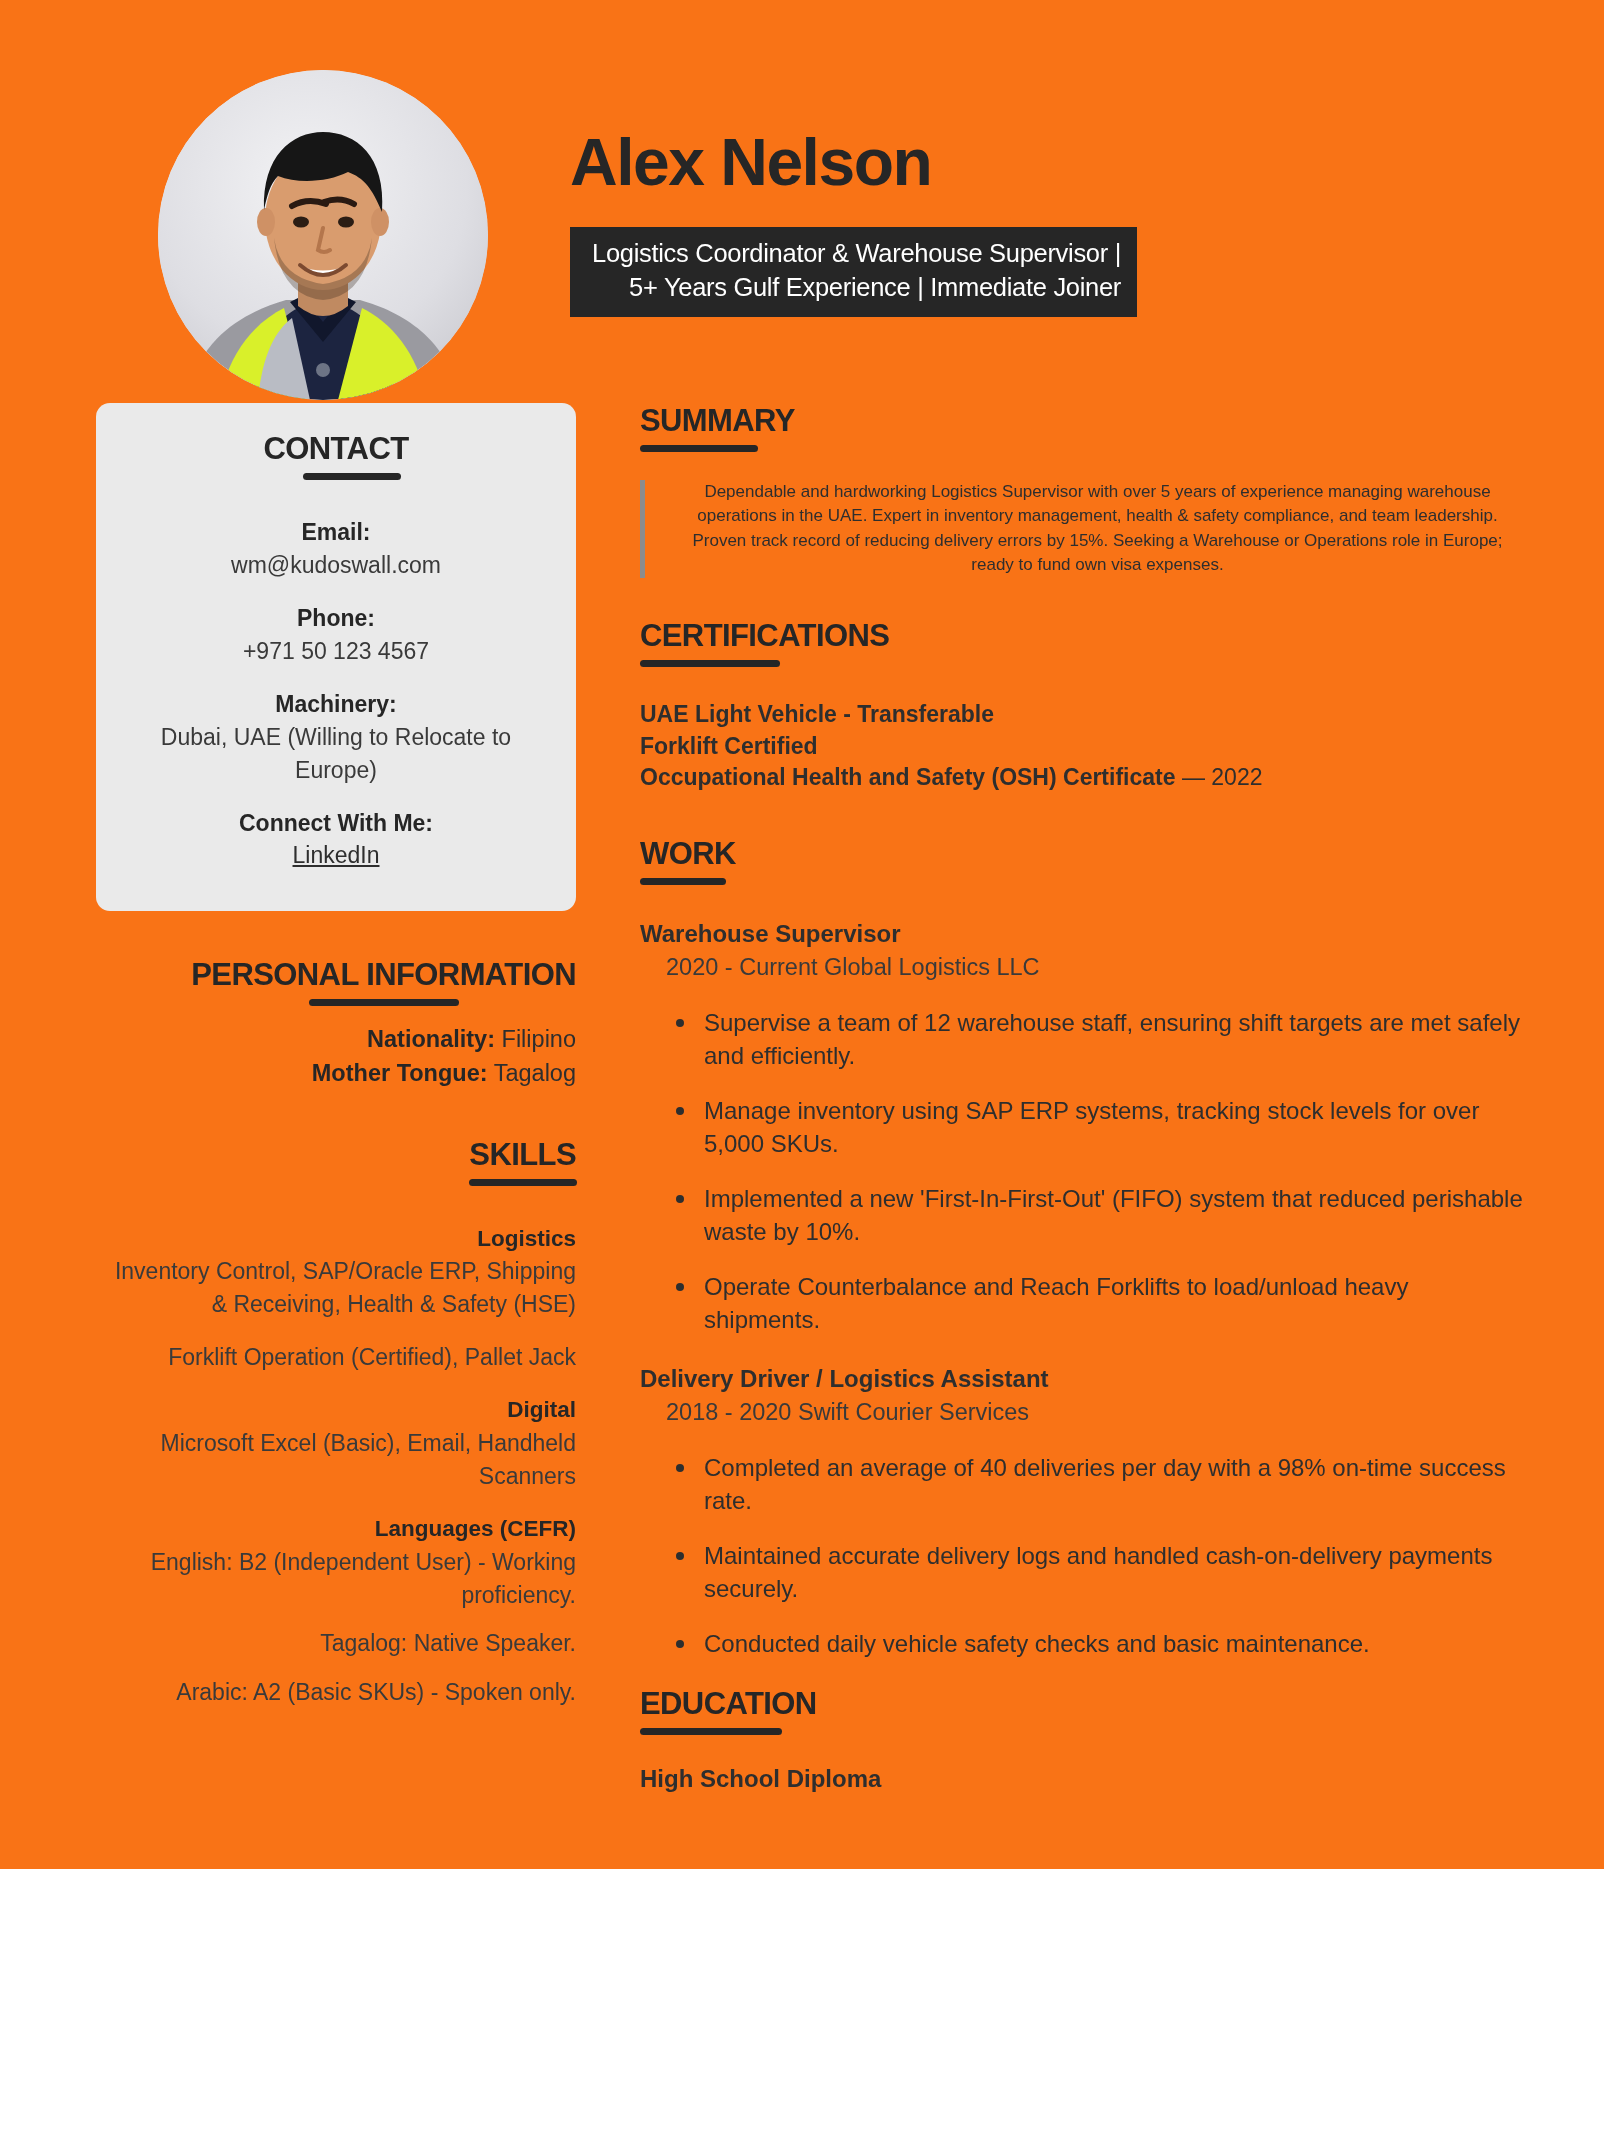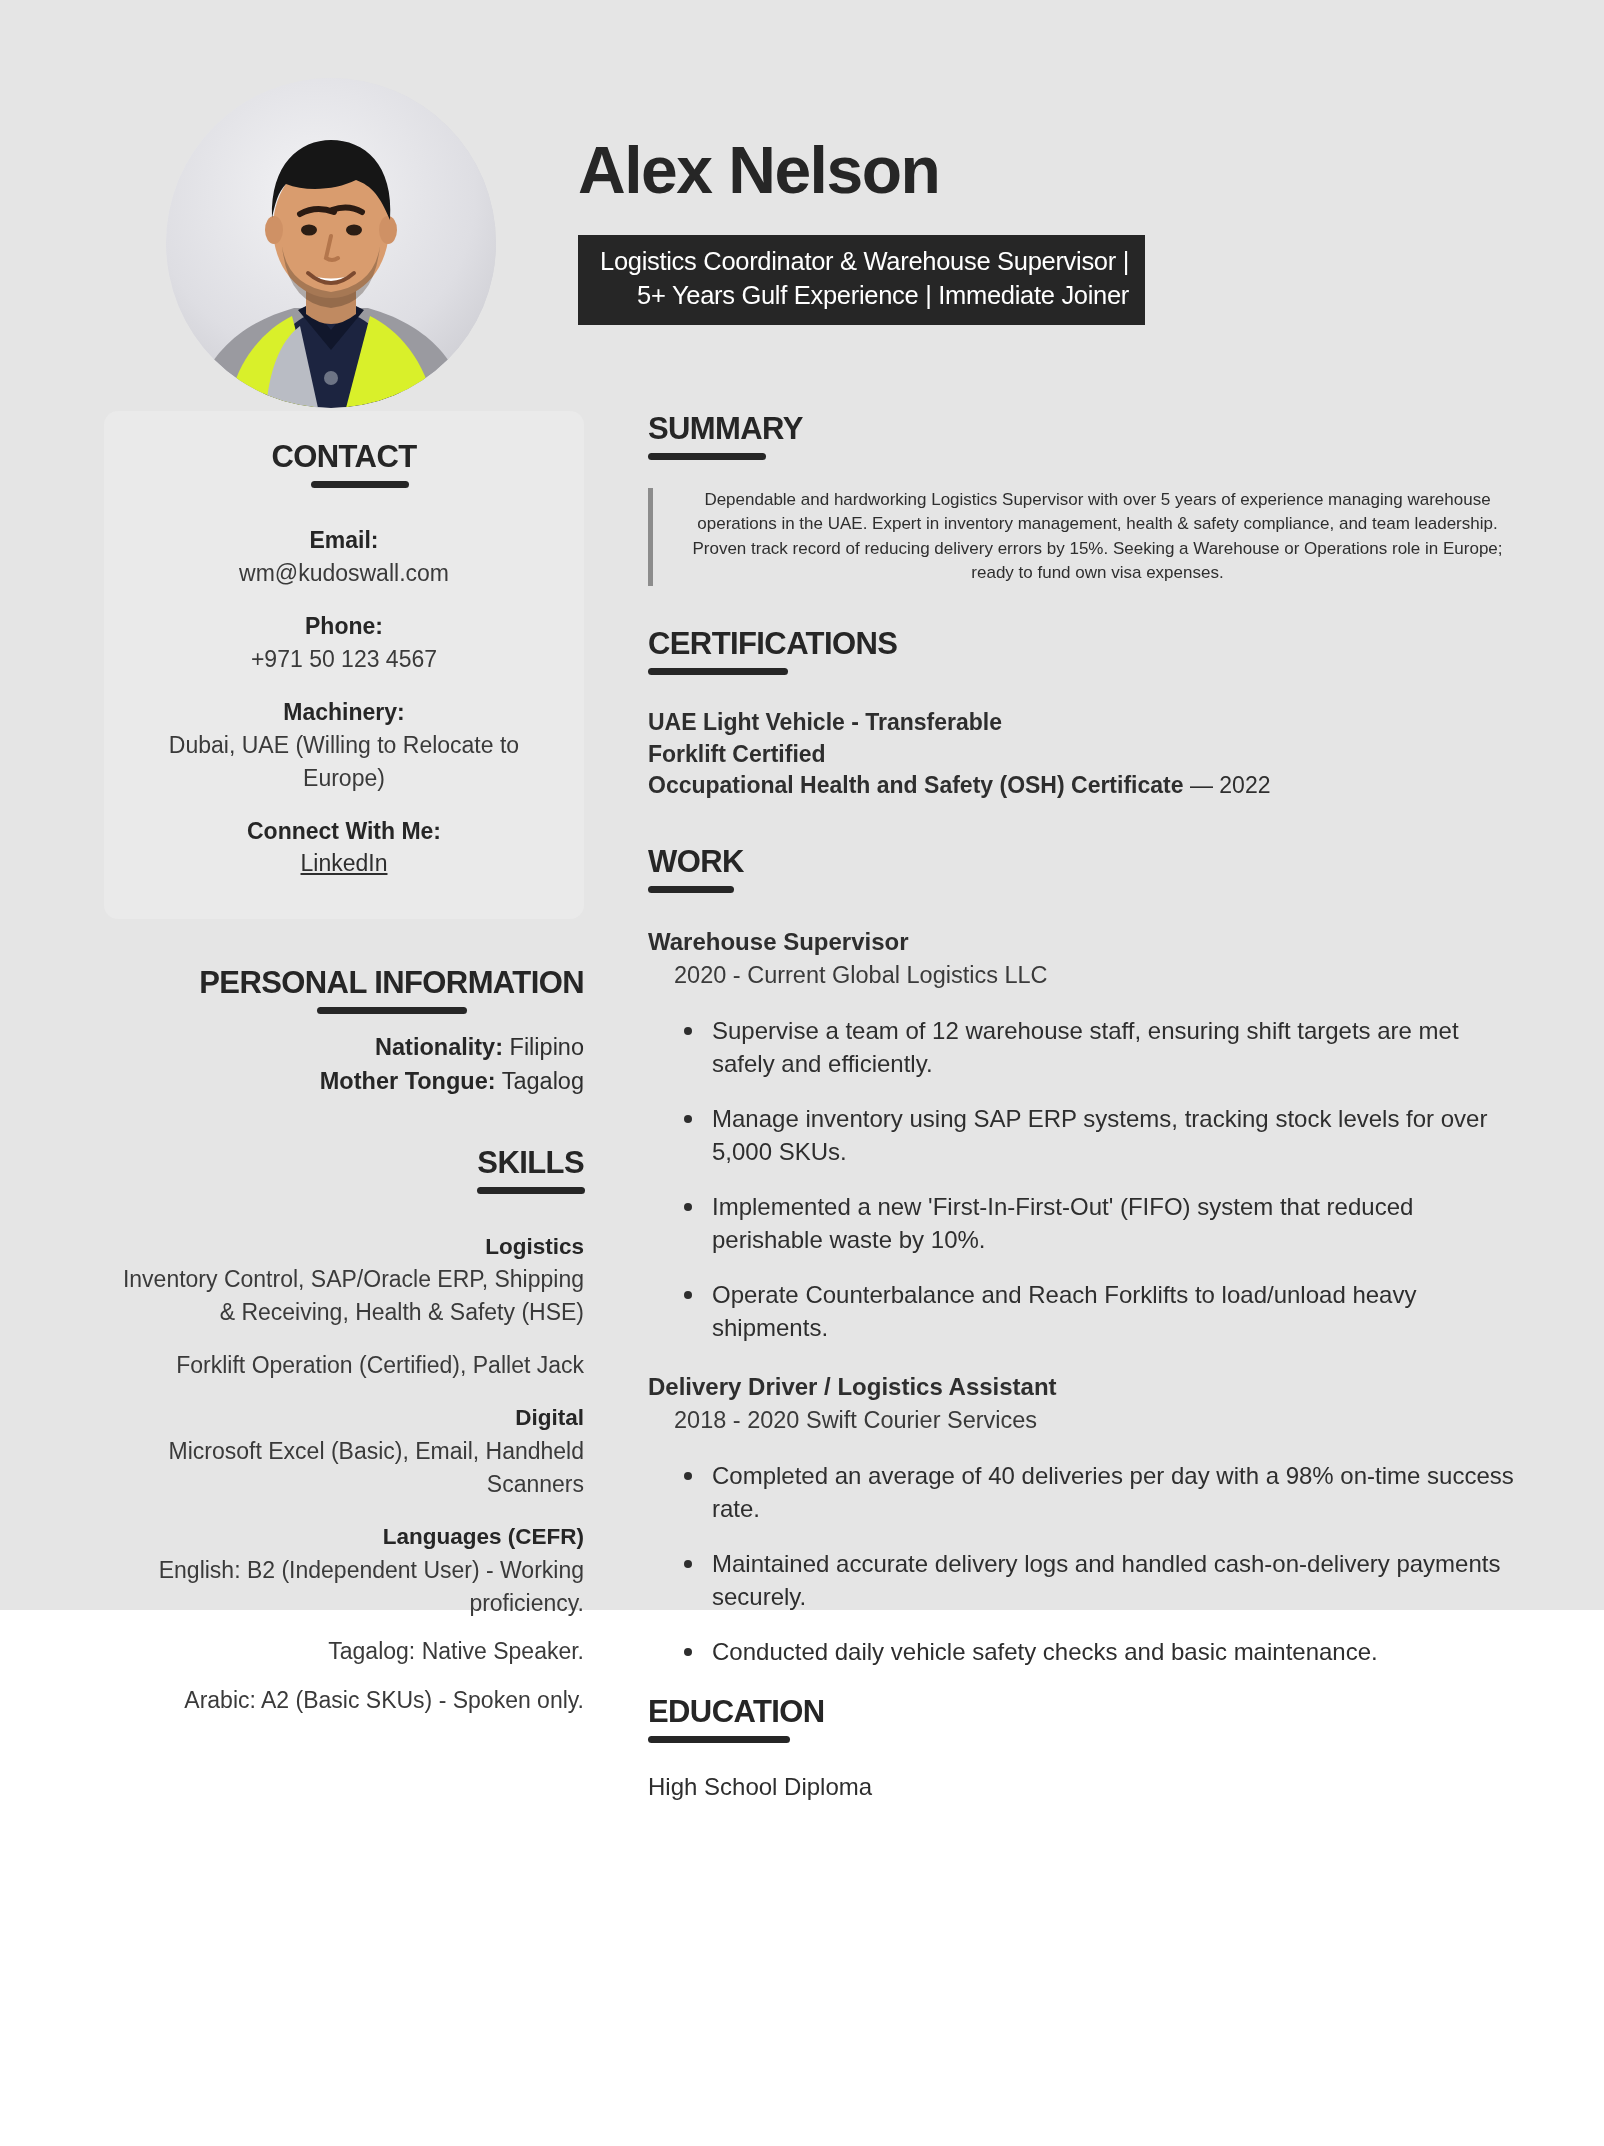--- a/index.html
+++ b/index.html
@@ -7,23 +7,23 @@
     width: 1604px;
     height: 2146px;
     background: #ffffff;
     font-family: "Liberation Sans", sans-serif;
     color: #2e2e2e;
     overflow: hidden;
   }
   .page {
     position: relative;
     width: 1604px;
-    height: 1610px;
-    background: #e5e5e5;
-    padding: 16px;
+    height: 1869px;
+    background: #f97316;
+    padding: 8px;
   }
 
   
   .header {
     display: flex;
     align-items: flex-start;
     padding: 62px 70px 0 150px;
     height: 395px;
   }
   .photo-wrap {
@@ -218,21 +218,21 @@
     content: "";
     position: absolute;
     left: 36px;
     top: 13px;
     width: 8px;
     height: 8px;
     border-radius: 50%;
     background: #2e2e2e;
   }
   .edu-wrap { margin-top: 14px; }
-  .edu-title { font-size: 24px; font-weight: 400; color: #2e2e2e; }
+  .edu-title { font-size: 24px; font-weight: 700; color: #2e2e2e; }
 </style>
 </head>
 <body>
 
 <div class="page">
 
   <div class="header">
     <div class="photo-wrap">
       <svg class="photo-svg" viewBox="0 0 330 330">
         <defs>

